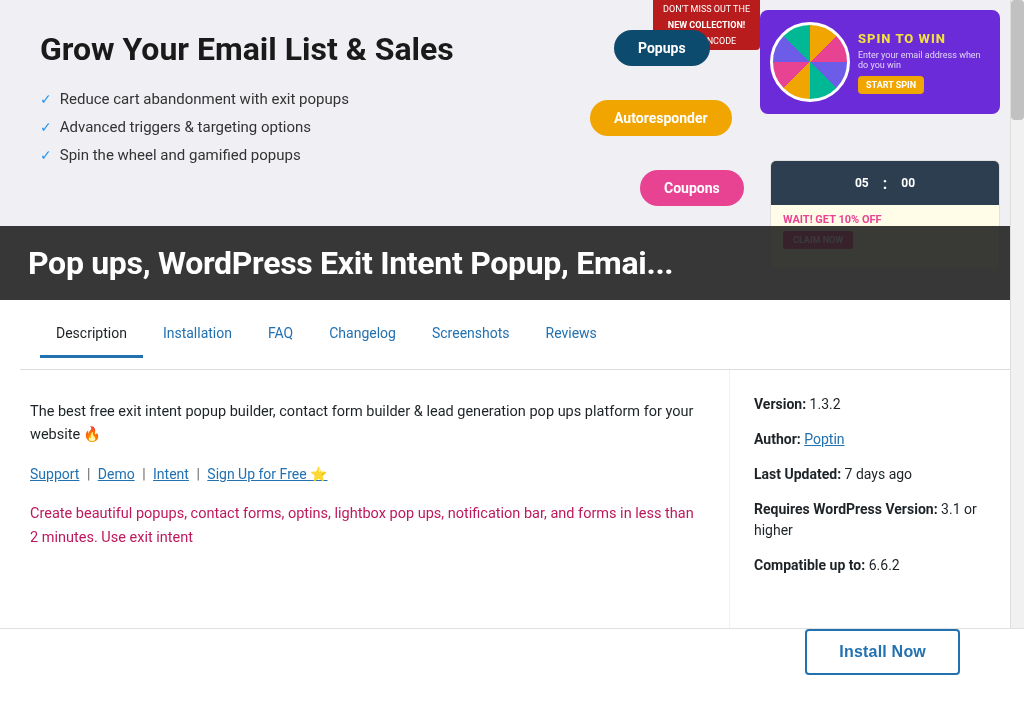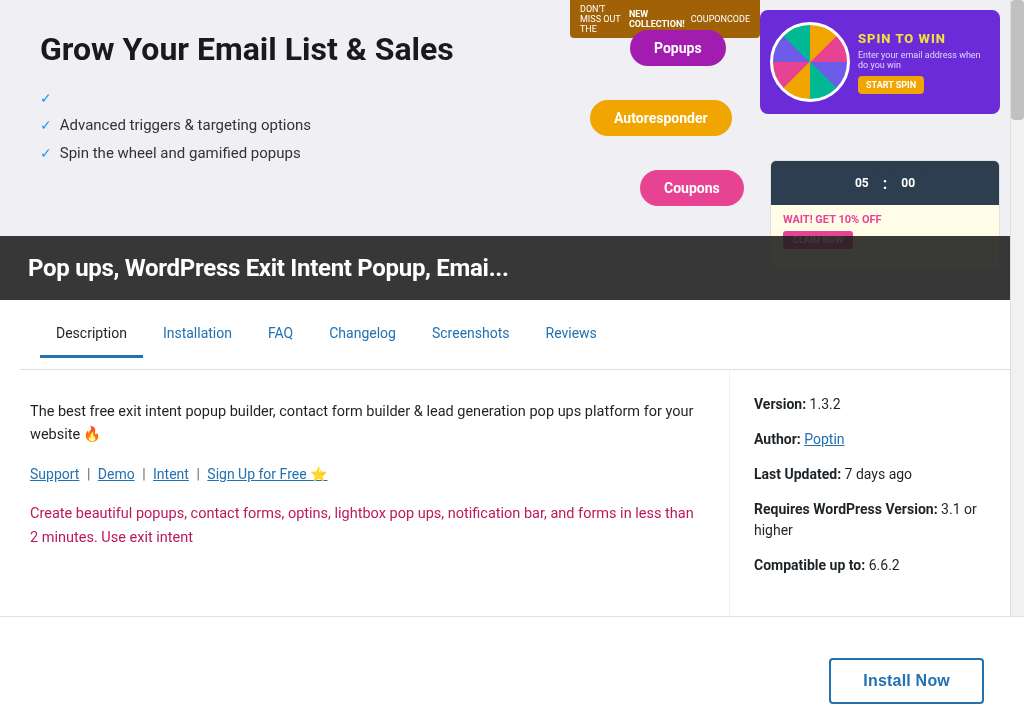--- a/index.html
+++ b/index.html
@@ -79,21 +79,21 @@
       position: absolute;
       bottom: 0;
       left: 0;
       right: 0;
       background: rgba(30, 30, 30, 0.88);
       padding: 18px 28px;
     }
 
     .plugin-title-text {
       color: #fff;
-      font-size: 24px;
+      font-size: 32px;
       font-weight: 700;
       letter-spacing: -0.3px;
     }
 
     
     .hero-right {
       position: absolute;
       right: 0;
       top: 0;
       width: 440px;
@@ -108,23 +108,23 @@
       padding: 10px 24px;
       font-weight: 700;
       font-size: 14px;
       color: #fff;
       display: flex;
       align-items: center;
       justify-content: center;
     }
 
     .popup-btn-popups {
-      background: #a21caf;
+      background: #0c4a6e;
       top: 30px;
-      left: 60px;
+      left: 44px;
     }
 
     .popup-btn-autoresponder {
       background: #f0a500;
       top: 100px;
       left: 20px;
     }
 
     .popup-btn-coupons {
       background: #e84393;
@@ -245,28 +245,29 @@
       border-radius: 3px;
       margin-top: 5px;
       display: inline-block;
     }
 
     
     .top-banner {
       position: absolute;
       top: 0;
       right: 250px;
-      background: #a16207;
+      background: #b91c1c;
       color: #fff;
       font-size: 9px;
       padding: 4px 10px;
       border-radius: 0 0 4px 4px;
       display: flex;
       gap: 6px;
       align-items: center;
+      flex-direction: column;
     }
 
     
     .tabs-nav {
       width: calc(100% - 14px);
       border-bottom: 1px solid #ddd;
       background: #fff;
       display: flex;
       gap: 4px;
       padding: 11px 20px;
@@ -360,27 +361,27 @@
     .meta-row .meta-value {
       color: #1d2327;
     }
 
     
     .bottom-bar {
       position: absolute;
       bottom: 0;
       left: 0;
       width: 100%;
-      height: 88px;
+      height: 76px;
       background: #fff;
       border-top: 1px solid #e0e0e0;
       display: flex;
-      align-items: flex-end;
+      align-items: flex-start;
       justify-content: flex-end;
-      padding-right: 40px;
+      padding-right: 64px;
     }
 
     .install-now-btn {
       border: 2px solid #2271b1;
       background: #fff;
       color: #2271b1;
       font-size: 16px;
       font-weight: 600;
       padding: 12px 32px;
       border-radius: 4px;
@@ -395,20 +396,21 @@
   <div class="scrollbar-thumb"></div>
 </div>
 
 <div class="hero">
 
   <div class="hero-left">
     <h1 class="hero-title">Grow Your Email List &amp; Sales</h1>
     <ul class="hero-features">
       <li>
         <span class="check-icon">✓</span>
+        <span>Reduce cart abandonment with exit popups</span>
       </li>
       <li>
         <span class="check-icon">✓</span>
         <span>Advanced triggers &amp; targeting options</span>
       </li>
       <li>
         <span class="check-icon">✓</span>
         <span>Spin the wheel and gamified popups</span>
       </li>
     </ul>

